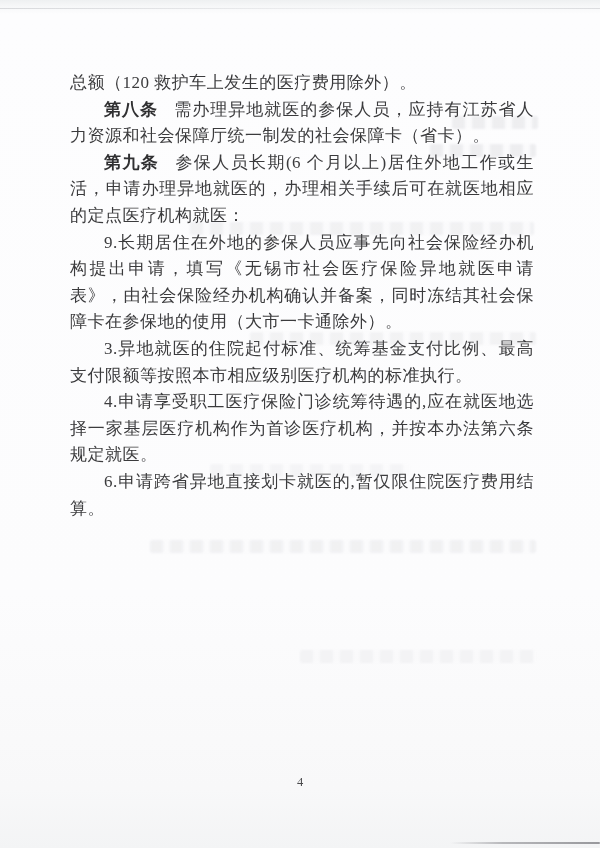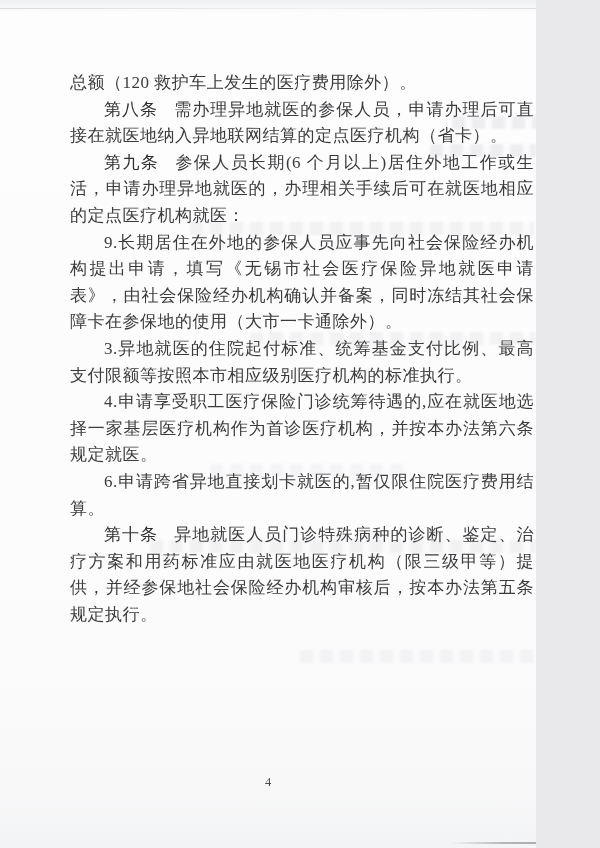--- a/index.html
+++ b/index.html
@@ -6,21 +6,21 @@
     margin: 0;
     padding: 0;
     width: 600px;
     height: 848px;
     overflow: hidden;
     background: #e9e9eb;
     font-family: "Liberation Serif", "DejaVu Serif", serif;
   }
   .scan-page {
     position: relative;
-    width: 536px;
+    width: 600px;
     height: 848px;
     background:
       linear-gradient(180deg,
         #eef0f1 0px, #f6f7f8 6px, #fdfdfe 14px,
         #fcfcfd 70%, #f8f8f9 93%, #f3f4f5 100%);
     overflow: hidden;
   }
   
   .top-seam {
     position: absolute;
@@ -40,21 +40,21 @@
     text-align: justify;
   }
   .content p {
     margin: 0;
     padding: 0;
   }
   .content p.indent {
     text-indent: 2em;
   }
   .term {
-    font-weight: normal;
+    font-weight: bold;
     color: #303032;
     margin-right: 0.95em;
   }
   .page-number {
     position: absolute;
     left: 0;
     top: 775px;
     width: 100%;
     text-align: center;
     font-size: 12.5px;
@@ -90,35 +90,34 @@
 </style>
 </head>
 <body>
 
 <div class="scan-page">
   <div class="top-seam"></div>
 
   <div class="content">
   <p class="para"><span class="ptext">总额（120 救护车上发生的医疗费用除外）。</span></p>
 
-  <p class="para indent"><b class="term">第八条</b><span class="ptext">需办理异地就医的参保人员，申请办理后可直接在就医地纳入异地联网结算的定点医疗机构（省卡）。</span></p>
+  <p class="para indent"><b class="term">第八条</b><span class="ptext">需办理异地就医的参保人员，应持有江苏省人力资源和社会保障厅统一制发的社会保障卡（省卡）。</span></p>
 
   <p class="para indent"><b class="term">第九条</b><span class="ptext">参保人员长期(6 个月以上)居住外地工作或生活，申请办理异地就医的，办理相关手续后可在就医地相应的定点医疗机构就医：</span></p>
 
   <p class="para indent"><span class="ptext">9.长期居住在外地的参保人员应事先向社会保险经办机构提出申请，填写《无锡市社会医疗保险异地就医申请表》，由社会保险经办机构确认并备案，同时冻结其社会保障卡在参保地的使用（大市一卡通除外）。</span></p>
 
 
   <p class="para indent"><span class="ptext">3.异地就医的住院起付标准、统筹基金支付比例、最高支付限额等按照本市相应级别医疗机构的标准执行。</span></p>
 
   <p class="para indent"><span class="ptext">4.申请享受职工医疗保险门诊统筹待遇的,应在就医地选择一家基层医疗机构作为首诊医疗机构，并按本办法第六条规定就医。</span></p>
 
 
   <p class="para indent"><span class="ptext">6.申请跨省异地直接划卡就医的,暂仅限住院医疗费用结算。</span></p>
 
-  <p class="para indent"><b class="term">第十条</b><span class="ptext">异地就医人员门诊特殊病种的诊断、鉴定、治疗方案和用药标准应由就医地医疗机构（限三级甲等）提供，并经参保地社会保险经办机构审核后，按本办法第五条规定执行。</span></p>
 </div>
 
   <div class="ghost ghost-1"></div>
   <div class="ghost ghost-2"></div>
   <div class="ghost ghost-3"></div>
   <div class="ghost ghost-4"></div>
   <div class="ghost ghost-5"></div>
   <div class="ghost ghost-6"></div>
   <div class="ghost ghost-7"></div>
 

